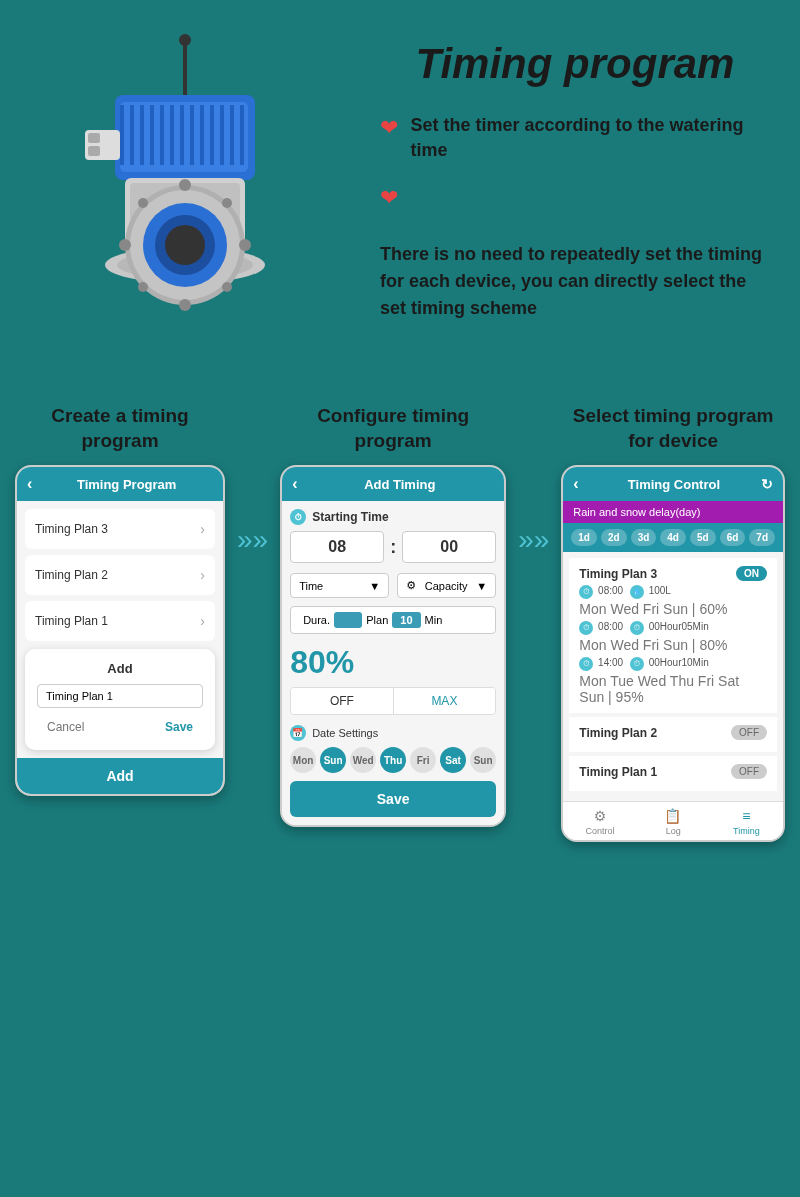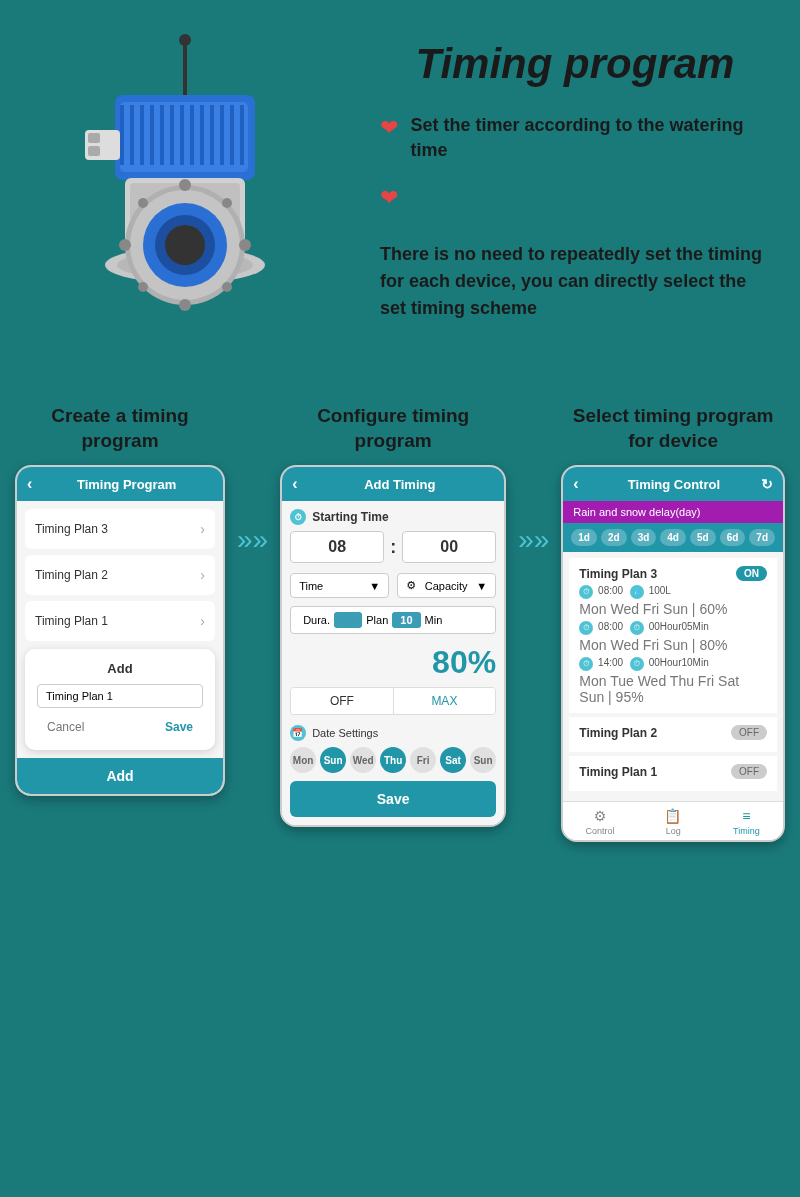--- a/index.html
+++ b/index.html
@@ -265,21 +265,21 @@
       border-radius: 3px;
       padding: 2px 8px;
       font-size: 11px;
       font-weight: bold;
       text-align: right;
     }
     .p2-percent {
       font-size: 32px;
       font-weight: bold;
       color: #2196a8;
-      text-align: right;
+      text-align: left;
       margin: 6px 0;
     }
     .p2-off-max-row {
       display: flex;
       border: 1px solid #ddd;
       border-radius: 4px;
       overflow: hidden;
       margin-bottom: 10px;
     }
     .p2-off { flex: 1; text-align: center; padding: 6px; font-size: 12px; color: #333; background: white; }

